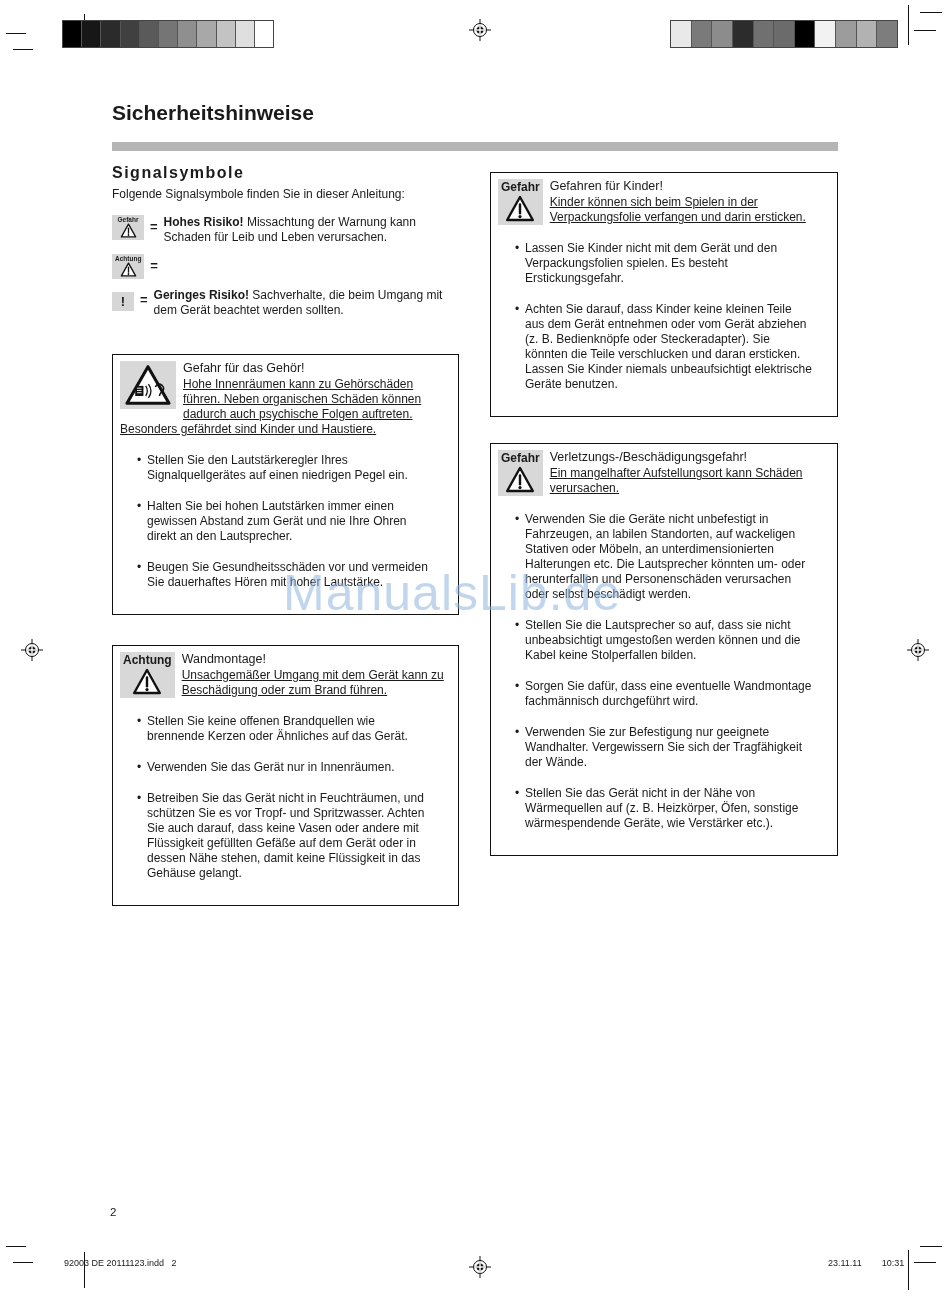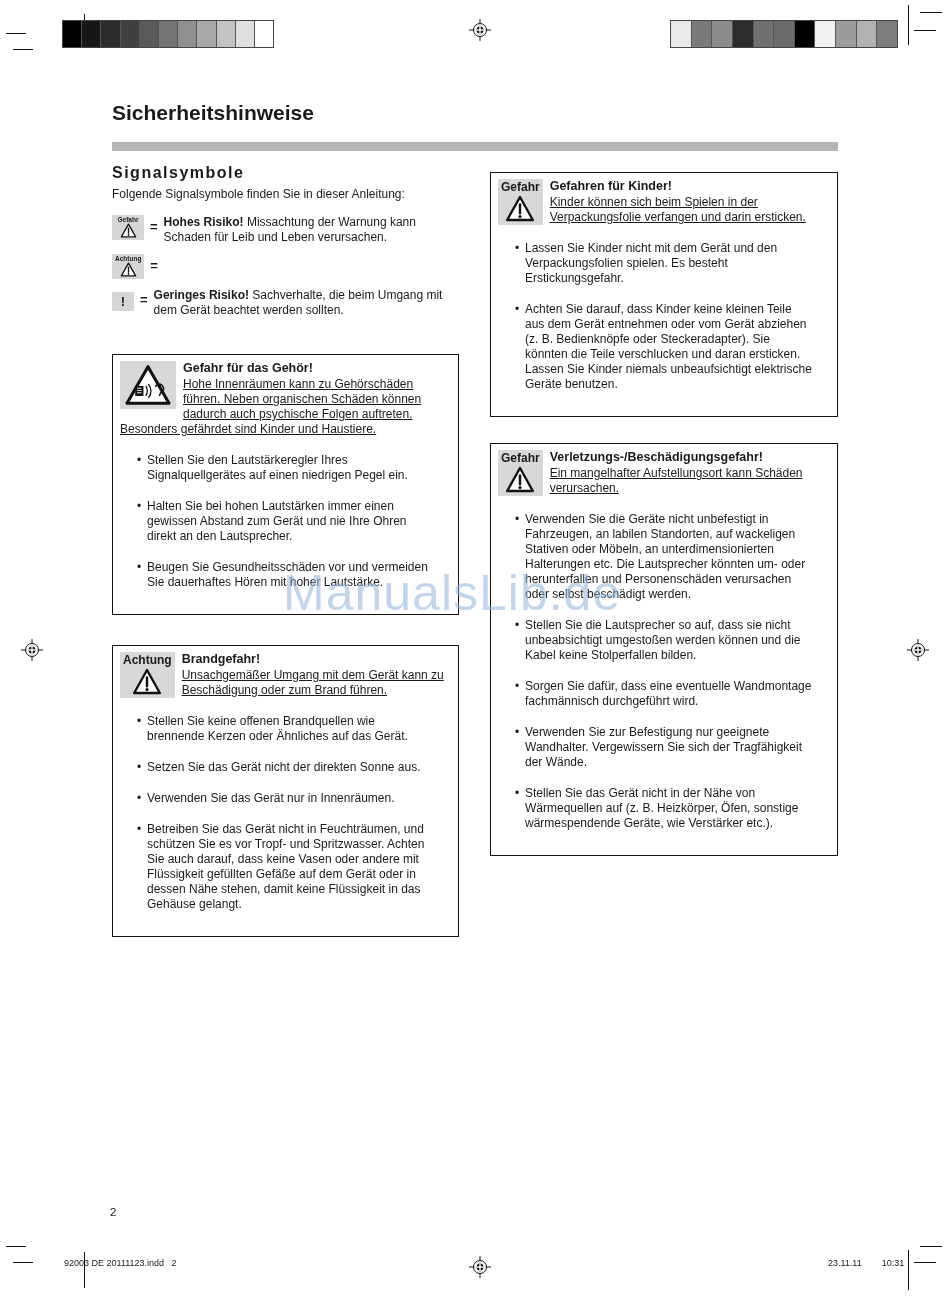--- a/index.html
+++ b/index.html
@@ -34,21 +34,21 @@
   
   .wbox{border:1.5px solid #111;padding:6px 7px 8px 7px;overflow:hidden;}
   .box-hearing{margin-top:36px;}
   .box-fire{margin-top:30px;}
   .box-damage{margin-top:26px;}
   .wicon{float:left;background:#d8d8d8;text-align:center;padding:2px 3px 3px;margin:0 7px 3px 0;}
   .wlabel{display:block;font-size:12px;font-weight:bold;line-height:13px;}
   .wicon .tri{width:30px;height:27px;display:block;margin:1px auto 0;}
   .wicon-hearing{padding:3px 4px;}
   .wicon-hearing .hear{width:48px;height:42px;display:block;}
-  .wtitle{margin:0 0 1px 0;font-weight:bold;font-size:12.5px;}
+  .wtitle{margin:0 0 1px 0;font-weight:normal;font-size:12.5px;}
   .wintro{margin:0;text-decoration:underline;}
   .wlist{margin:2px 0 0 0;padding:0;list-style:none;}
   .wlist li{position:relative;padding-left:11px;margin:16px;}
   .wlist li::before{content:"\2022";position:absolute;left:1px;}
   
   .watermark{position:absolute;left:283px;top:564px;font-size:50px;font-weight:normal;
              letter-spacing:1px;opacity:0.55;pointer-events:none;z-index:5;white-space:nowrap;}
   
   .pagenum{position:absolute;left:110px;top:1206px;font-size:11.5px;}
   .footer-left{position:absolute;left:64px;top:1258px;font-size:9px;white-space:pre;}
@@ -184,25 +184,24 @@
         </ul>
     </div>
 
     <div class="wbox box-fire">
       <div class="wicon">
         <span class="wlabel">Achtung</span>
         <svg class="tri" viewBox="0 0 44 40">
             <use href="#tri-def"></use>
           </svg>
       </div>
-      <p class="wtitle">Brandgefahr!</p>
+      <p class="wtitle">Wandmontage!</p>
       <p class="wintro">Unsachgemäßer Umgang mit dem Gerät kann zu Beschädigung oder zum Brand führen.</p>
       <ul class="wlist">
           <li>Stellen Sie keine offenen Brandquellen wie brennende Kerzen oder Ähnliches auf das Gerät.</li>
-          <li>Setzen Sie das Gerät nicht der direkten Sonne aus.</li>
           <li>Verwenden Sie das Gerät nur in Innenräumen.</li>
           <li>Betreiben Sie das Gerät nicht in Feuchträumen, und schützen Sie es vor Tropf- und Spritzwasser. Achten Sie auch darauf, dass keine Vasen oder andere mit Flüssigkeit gefüllten Gefäße auf dem Gerät oder in dessen Nähe stehen, damit keine Flüssigkeit in das Gehäuse gelangt.</li>
         </ul>
     </div>
   </div>
 
   <div class="col col-right">
 
     <div class="wbox">
       <div class="wicon">

